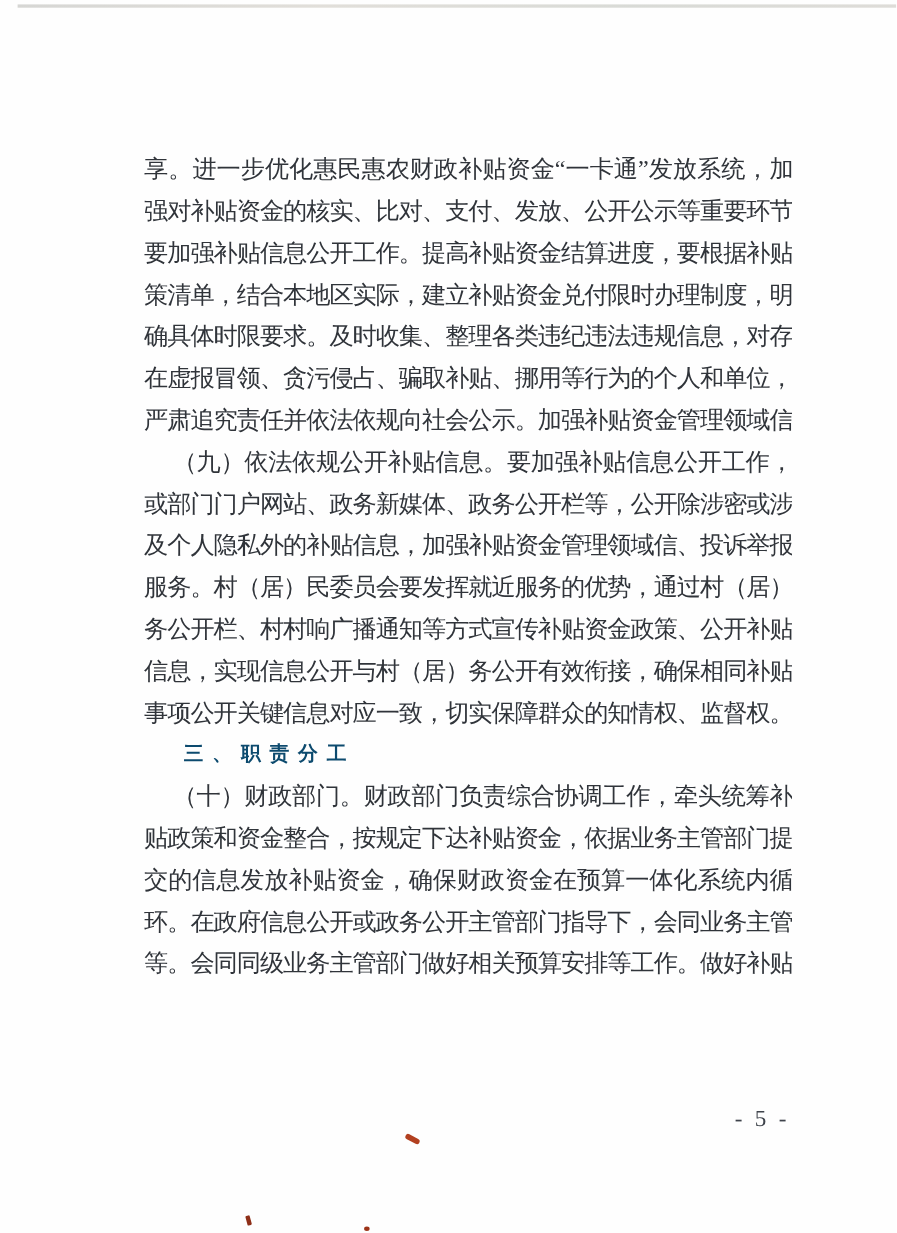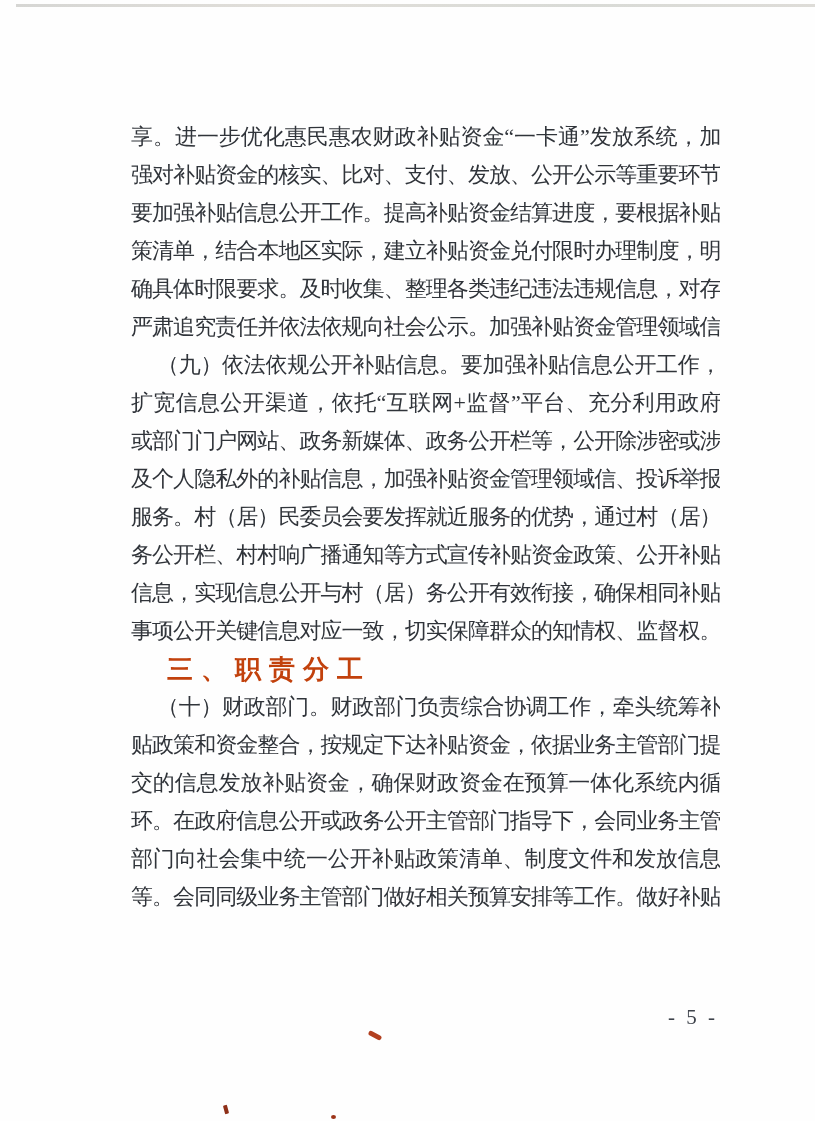--- a/index.html
+++ b/index.html
@@ -21,21 +21,21 @@
     top: 4px;
     left: 16px;
     width: 799px;
     height: 3px;
     background: linear-gradient(90deg, #cfcfcc, #dcd9d3 35%, #d2d4cf 70%, #d8d6d1);
     opacity: 0.85;
   }
   .textblock {
     position: absolute;
     left: 131px;
-    top: 118px;
+    top: 135px;
     width: 589px;
     color: #30343a;
   }
   .line {
     height: 38px;
     line-height: 38px;
     font-size: 22px;
     letter-spacing: -1.5px;
     text-align: justify;
     text-align-last: justify;
@@ -47,23 +47,23 @@
   .line.indent {
     padding-left: 26px;
     box-sizing: border-box;
   }
   .line.heading {
     padding-left: 36px;
     box-sizing: border-box;
     text-align-last: left;
     font-family: "DejaVu Sans", sans-serif;
     font-weight: 700;
-    font-size: 26px;
+    font-size: 18px;
     letter-spacing: 8px;
-    color: #c2410c;
+    color: #0c4a6e;
   }
   .page-number {
     position: absolute;
     left: 658px;
     top: 1004px;
     width: 70px;
     height: 26px;
     line-height: 26px;
     font-size: 21px;
     letter-spacing: 3px;
@@ -107,35 +107,34 @@
 <div class="page">
 
   <div class="scan-top-line"></div>
 
   <div class="textblock">
     <div class="line">享。进一步优化惠民惠农财政补贴资金“一卡通”发放系统，加</div>
     <div class="line">强对补贴资金的核实、比对、支付、发放、公开公示等重要环节</div>
     <div class="line">要加强补贴信息公开工作。提高补贴资金结算进度，要根据补贴政</div>
     <div class="line">策清单，结合本地区实际，建立补贴资金兑付限时办理制度，明</div>
     <div class="line">确具体时限要求。及时收集、整理各类违纪违法违规信息，对存</div>
+    <div class="line">在虚报冒领、贪污侵占、骗取补贴、挪用等行为的个人和单位，</div>
     <div class="line">严肃追究责任并依法依规向社会公示。加强补贴资金管理领域信</div>
     <div class="line indent">（九）依法依规公开补贴信息。要加强补贴信息公开工作，</div>
-    <div class="line">扩宽信息公开渠道，依托“互联网+监督”平台、充分利用政府</div>
     <div class="line">或部门门户网站、政务新媒体、政务公开栏等，公开除涉密或涉</div>
     <div class="line">及个人隐私外的补贴信息，加强补贴资金管理领域信、投诉举报等</div>
     <div class="line">服务。村（居）民委员会要发挥就近服务的优势，通过村（居）</div>
     <div class="line">务公开栏、村村响广播通知等方式宣传补贴资金政策、公开补贴</div>
     <div class="line">信息，实现信息公开与村（居）务公开有效衔接，确保相同补贴</div>
     <div class="line">事项公开关键信息对应一致，切实保障群众的知情权、监督权。</div>
     <div class="line heading">三、职责分工</div>
     <div class="line indent">（十）财政部门。财政部门负责综合协调工作，牵头统筹补</div>
     <div class="line">贴政策和资金整合，按规定下达补贴资金，依据业务主管部门提</div>
     <div class="line">交的信息发放补贴资金，确保财政资金在预算一体化系统内循</div>
     <div class="line">环。在政府信息公开或政务公开主管部门指导下，会同业务主管</div>
-    <div class="line">部门向社会集中统一公开补贴政策清单、制度文件和发放信息</div>
     <div class="line">等。会同同级业务主管部门做好相关预算安排等工作。做好补贴</div>
   </div>
 
   <div class="page-number">- 5 -</div>
 
   <div class="ink-mark-1"></div>
   <div class="ink-mark-2"></div>
   <div class="ink-mark-3"></div>
 
 </div>

